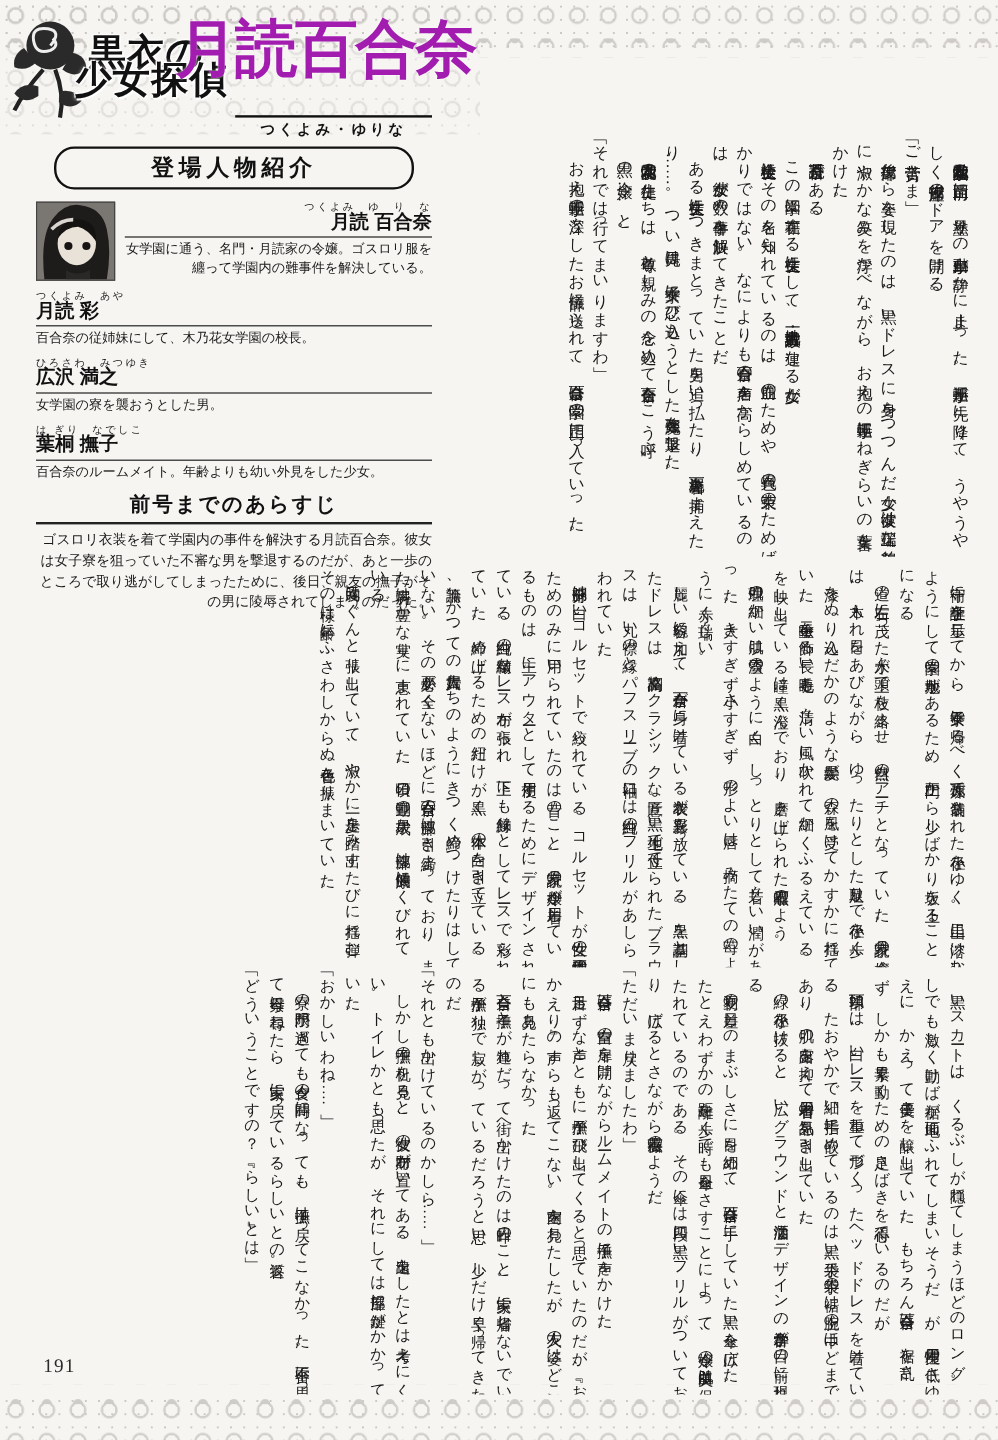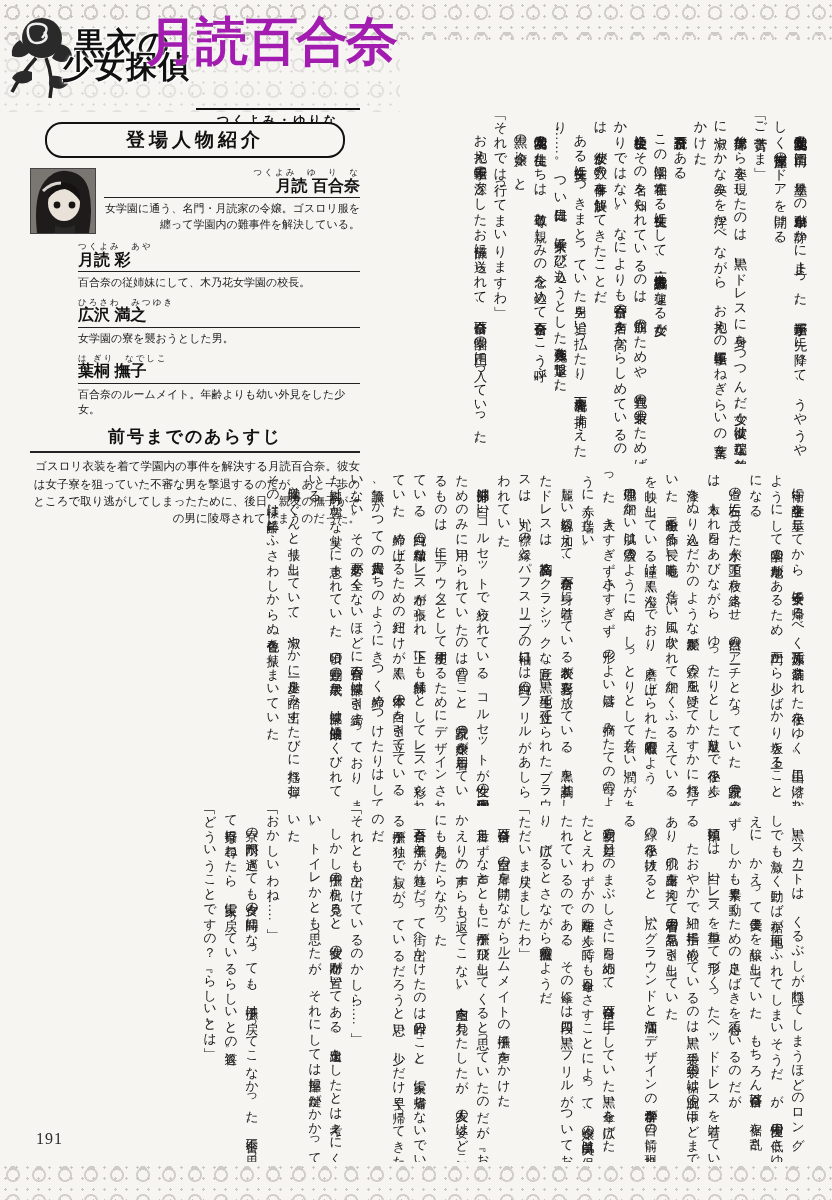--- a/index.html
+++ b/index.html
@@ -44,21 +44,21 @@
     text-shadow:0 0 2px #fff,0 0 4px #fff,1px 1px 0 #fff,-1px -1px 0 #fff;
   }
   .logo-sub1{left:74px;top:28px;}
   .logo-sub2{left:50px;top:51px;margin-left:12px;}
   .logo-main{
     position:absolute;left:146px;top:16px;font-weight:bold;font-size:52px;
     line-height:1;letter-spacing:-2px;color:#a21caf;
     text-shadow:0 0 2px #fff;
   }
   .logo-kana{
-    position:absolute;left:196px;top:108px;width:164px;
+    position:absolute;left:196px;top:96px;width:164px;
     border-top:2.5px solid #111;padding-top:2px;
     font-weight:bold;font-size:12px;letter-spacing:3px;color:#111;text-align:center;
     font-family:"Liberation Sans","DejaVu Sans",sans-serif;
   }
   
   .char-panel{
     position:absolute;left:30px;top:122px;width:330px;
     font-family:"Liberation Sans","DejaVu Sans",sans-serif;
   }
   .panel-pill{
@@ -70,21 +70,21 @@
   .portrait{
     width:64px;height:64px;flex:0 0 64px;background:#6e6a66;border:1px solid #444;
   }
   .char-info{flex:1;}
   .furi{font-size:8.5px;letter-spacing:2px;color:#222;line-height:1;}
   .char-name{
     font-size:16px;font-weight:bold;color:#111;line-height:1.15;
     border-bottom:1.8px solid #222;padding-bottom:2px;margin-bottom:3px;
   }
   .char-desc{font-size:11px;line-height:1.45;color:#1a1a1a;}
-  .char-block{margin-bottom:7px;margin-left:48px;}
+  .char-block{margin-bottom:7px;}
   
   .synopsis-heading{
     text-align:center;font-weight:bold;font-size:17px;
     letter-spacing:2px;color:#111;border-bottom:2px solid #222;padding-bottom:3px;
     font-family:"Liberation Serif","DejaVu Serif",serif;
   }
   .synopsis-body{
     margin-top:5px;font-size:11.5px;line-height:1.5;color:#1a1a1a;
     font-family:"Liberation Serif","DejaVu Serif",serif;
     text-align:right;

